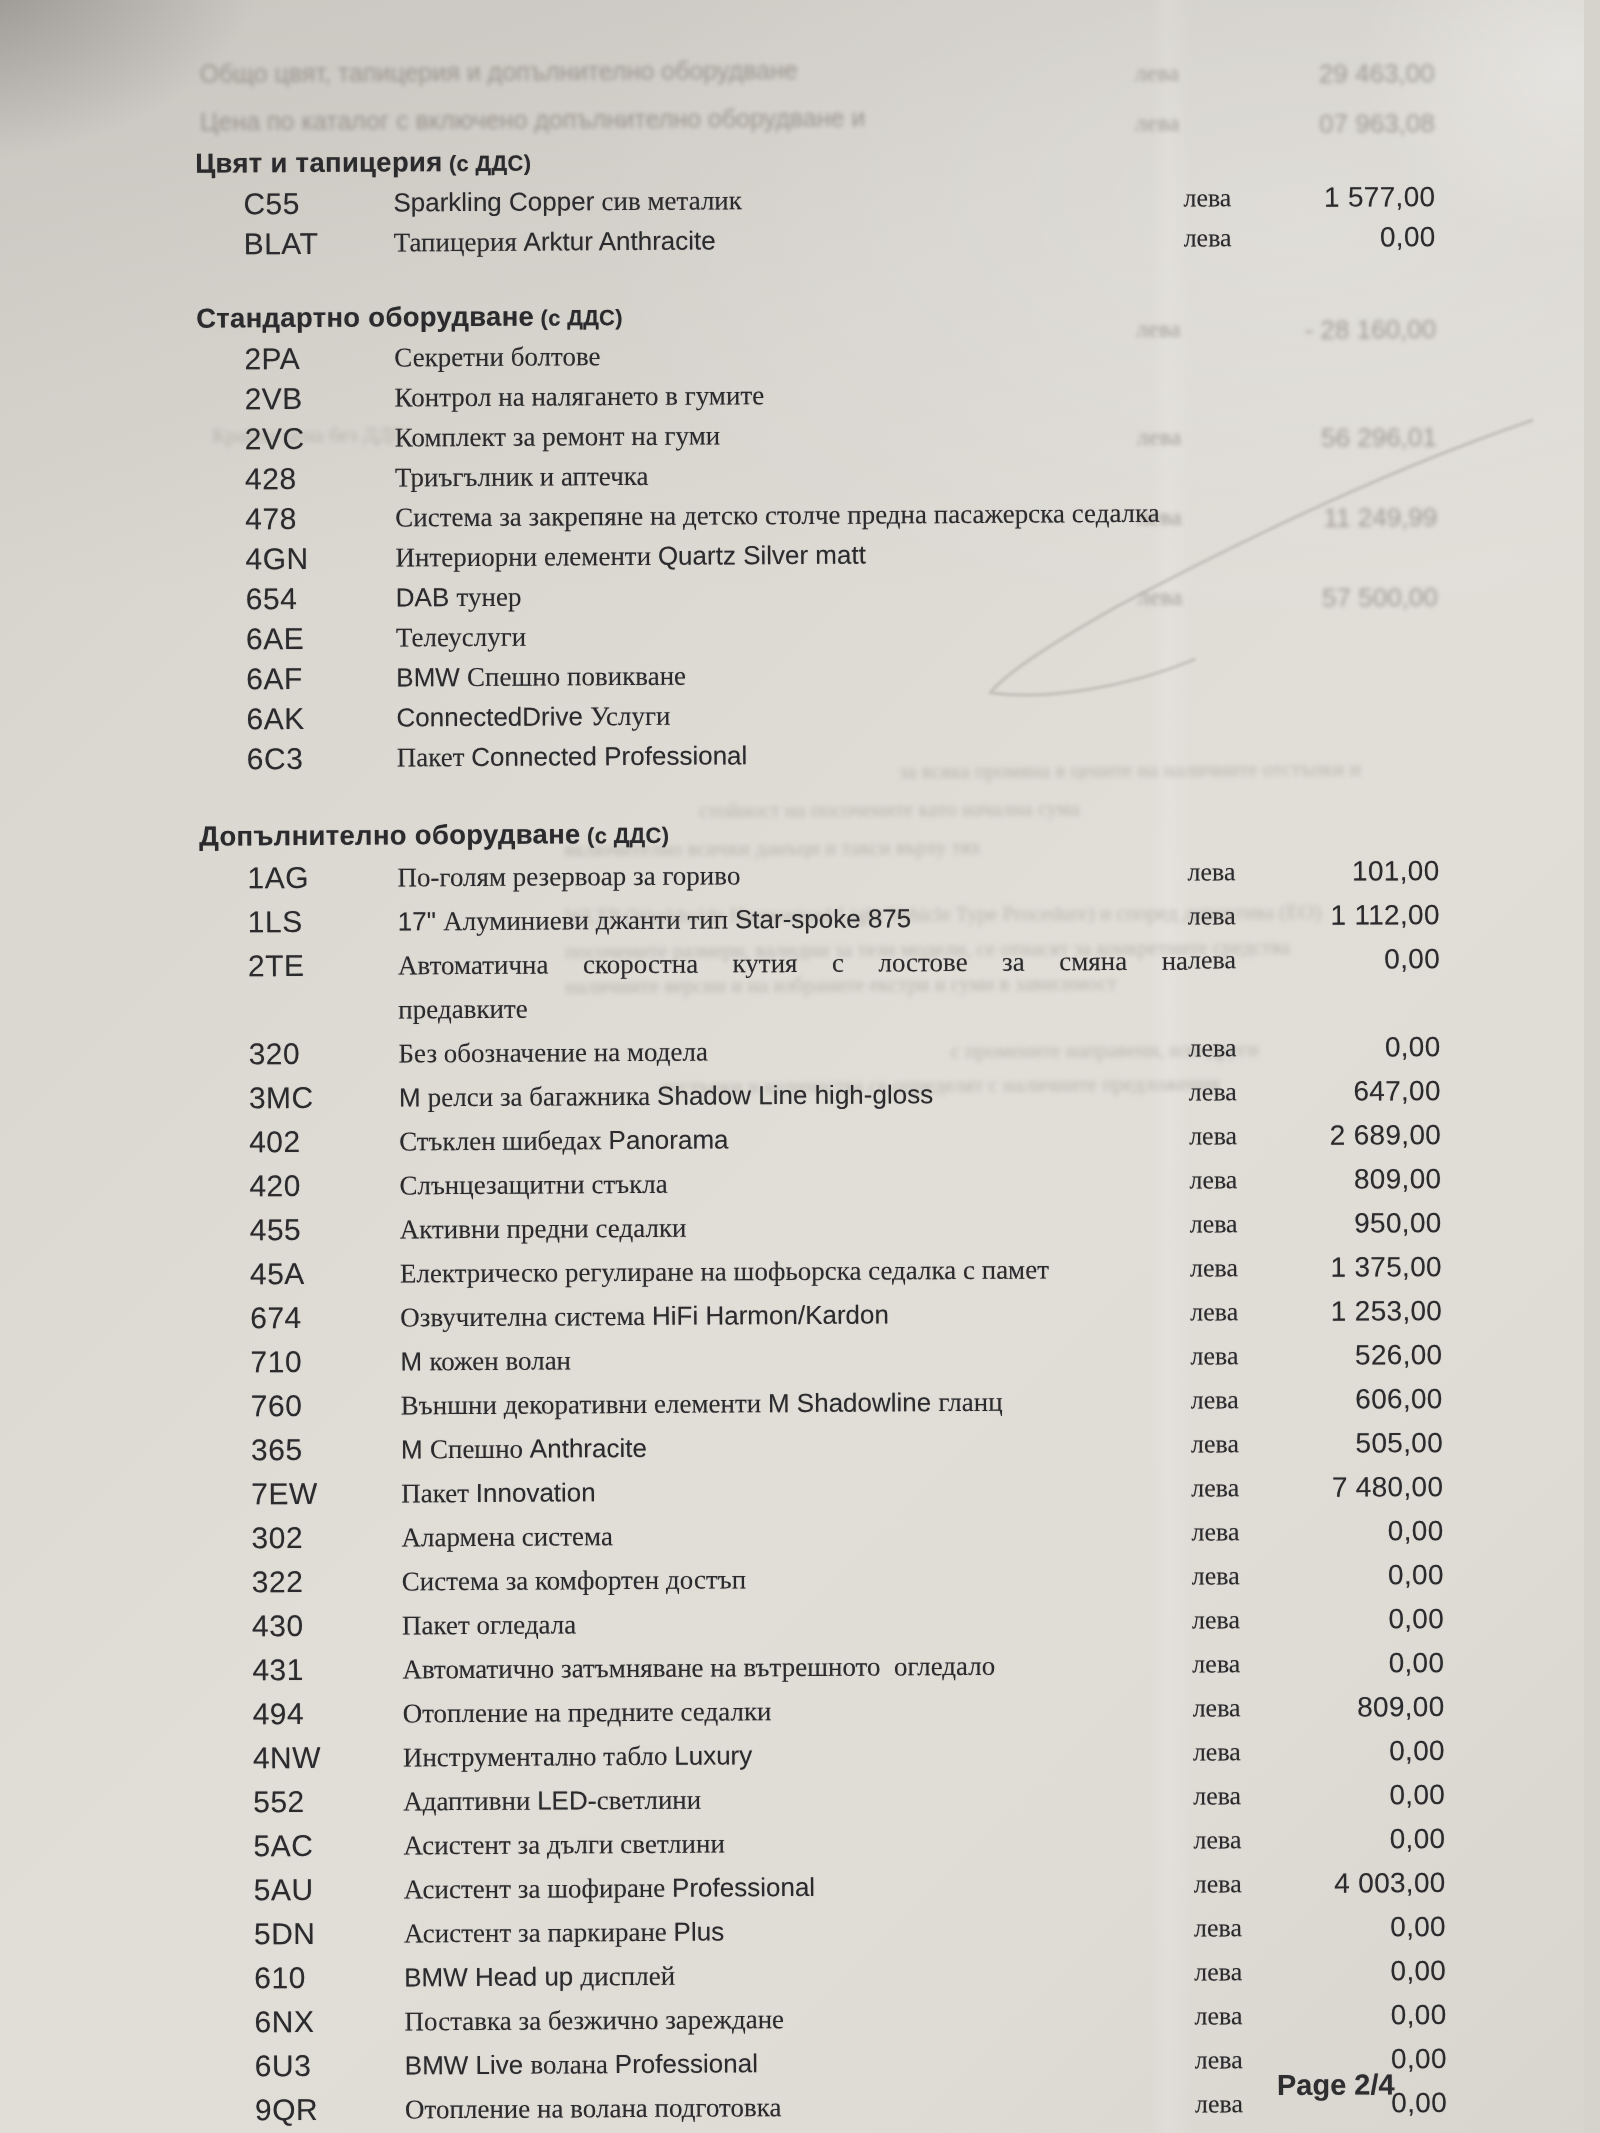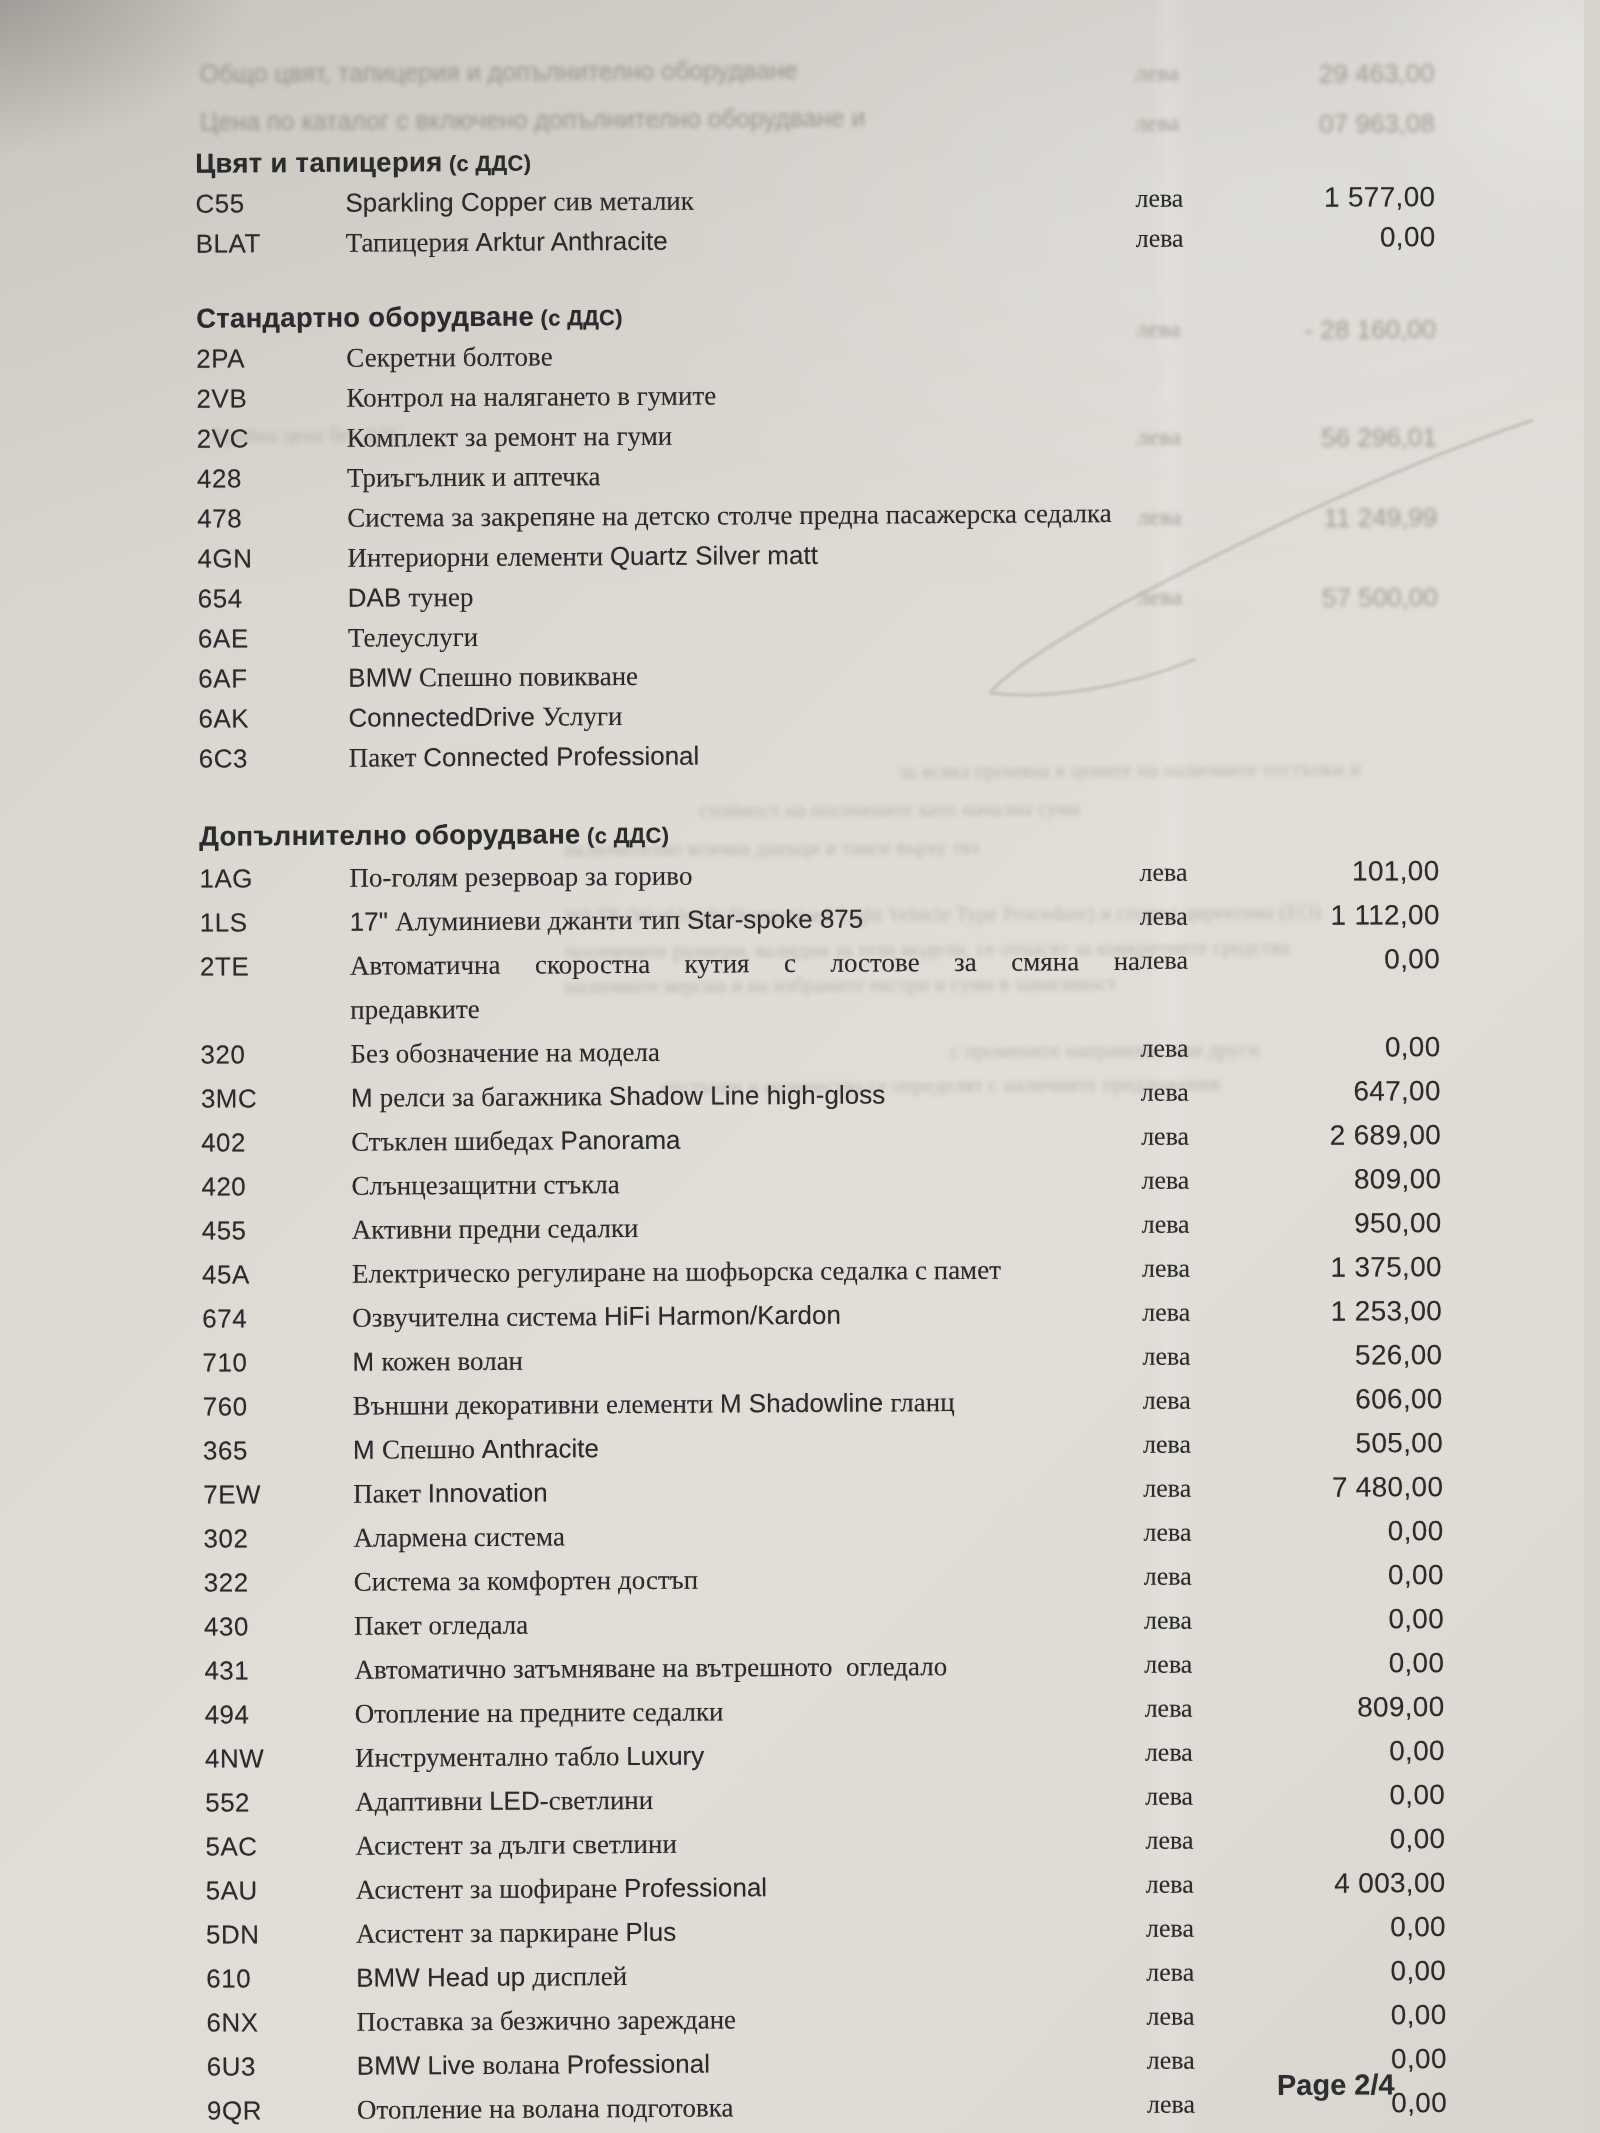--- a/index.html
+++ b/index.html
@@ -14,22 +14,22 @@
       linear-gradient(135deg, #d2cfc9 0%, #dad7d1 22%, #e1ded8 55%, #dfdcd6 80%, #d8d5cf 100%);
   }
   .sheet{position:absolute; inset:0; transform:rotate(-0.35deg); transform-origin:50% 45%;}
   .content{position:absolute; left:200px; top:140px; width:1240px; color:#2b2b2e;
            text-shadow:0 0 1px rgba(40,40,44,.35);}
   .sec{--lh:37px;}
   .sec-header{font-family:"Liberation Sans",sans-serif; font-weight:700; font-size:27.5px;
               line-height:40px; letter-spacing:.3px;}
   .sec-header .suffix{font-size:22px;}
   .row{display:flex; align-items:flex-start;}
-  .c-code{width:150px; flex:none; font-family:"Liberation Sans",sans-serif; font-size:26px;
-          line-height:var(--lh); letter-spacing:.5px;}
+  .c-code{width:150px; flex:none; font-family:"Liberation Sans",sans-serif; font-size:30px;
+          line-height:var(--lh); letter-spacing:.5px;margin-left:48px;}
   .c-desc{width:790px; flex:none;}
   .dline{line-height:var(--lh); white-space:nowrap;}
   .dline.just{white-space:normal; text-align:justify; text-align-last:justify;}
   .c-unit{width:90px; flex:none; font-family:"Liberation Serif",serif; font-size:26px; line-height:var(--lh);}
   .c-price{flex:1; text-align:right; font-family:"Liberation Sans",sans-serif; font-size:28px;
            line-height:var(--lh); letter-spacing:.3px;}
   .fc{font-family:"Liberation Serif",serif; font-size:27px;}
   .fs{font-family:"Liberation Sans",sans-serif; font-size:26px;}
   .footer-page{position:absolute; left:1270px; top:2072px; font-family:"Liberation Sans",sans-serif;
                font-weight:700; font-size:29px; color:#2e2e31; text-shadow:0 0 1px rgba(40,40,44,.3);}

